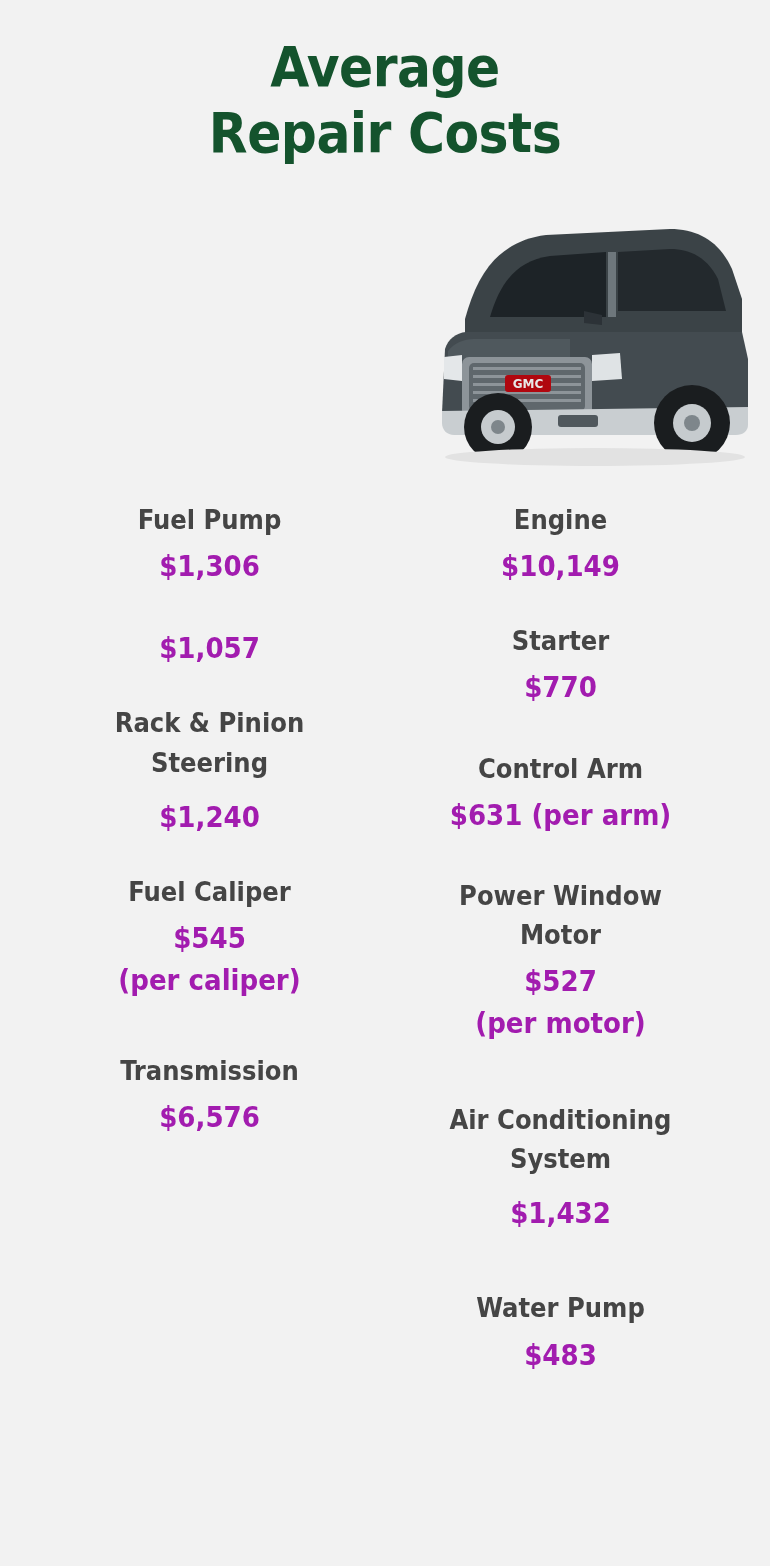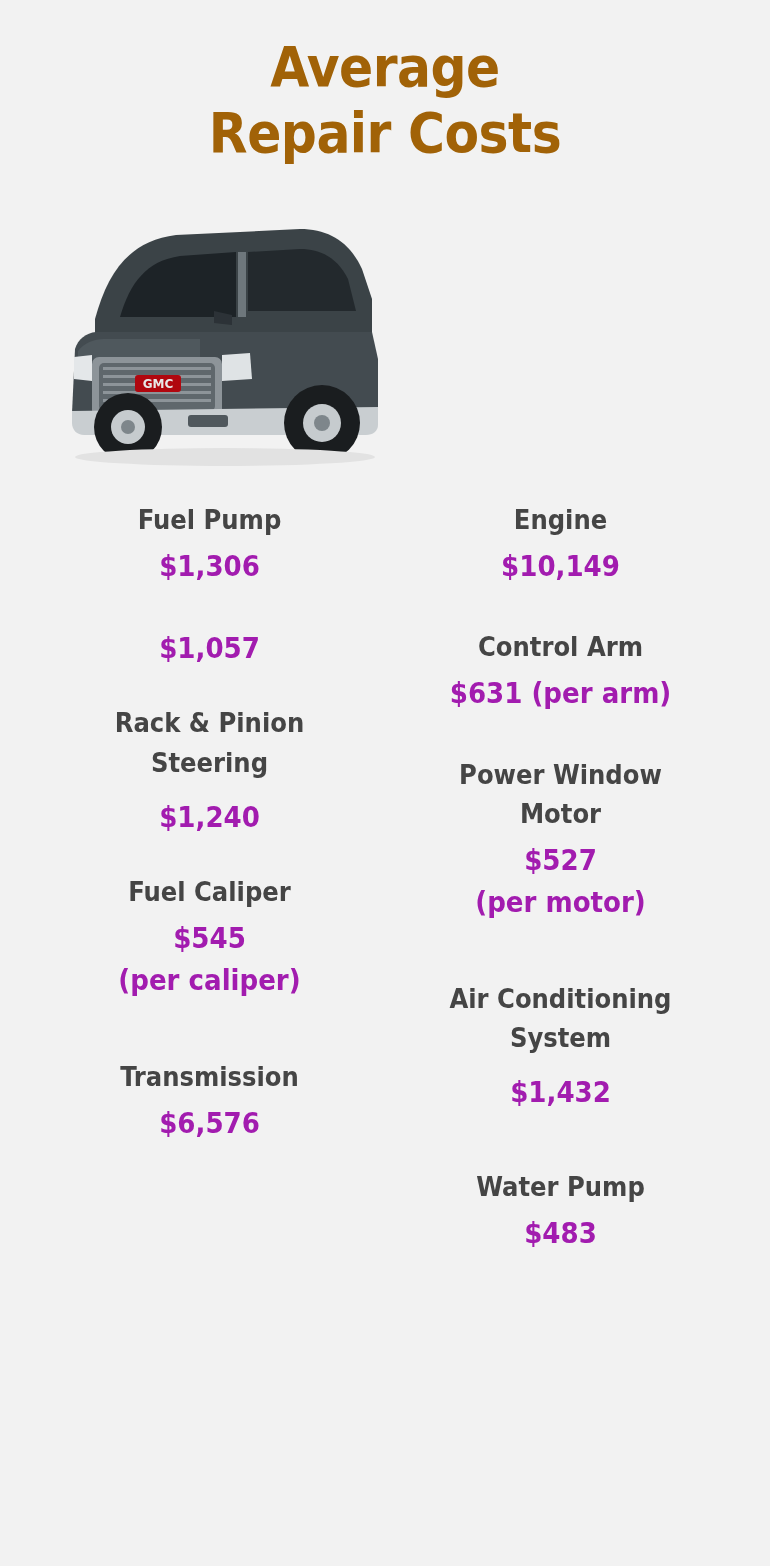--- a/index.html
+++ b/index.html
@@ -23,30 +23,30 @@
   .title-block {
     padding-top: 34px;
     text-align: center;
   }
   .title-line {
     font-family: "DejaVu Sans Condensed", "Liberation Sans Narrow", "Liberation Sans", sans-serif;
     font-weight: bold;
     font-size: 56px;
     line-height: 1.18;
     letter-spacing: -0.5px;
-    color: #a16207;
+    color: #14532d;
   }
 
   
   .vehicle-wrap {
     margin-top: 28px;
     height: 280px;
     display: flex;
     align-items: center;
-    justify-content: flex-start;
+    justify-content: flex-end;
   }
   .vehicle-svg { display: block; }
 
   
   .cost-grid {
     margin-top: 26px;
     display: grid;
     grid-template-columns: 1fr 1fr;
     column-gap: 16px;
     padding: 0 42px;
@@ -145,30 +145,34 @@
       <div class="cost-item">
         <div class="cost-label" style="white-space:pre-line">Rack &amp; Pinion
 Steering</div>
         <div class="cost-value" style="margin-top:14px">$1,240</div>
       </div>
       <div class="cost-item">
         <div class="cost-label">Fuel Caliper</div>
         <div class="cost-value">$545
 (per caliper)</div>
       </div>
-      <div class="cost-item" style="margin-top:22px">
+      <div class="cost-item" style="margin-top:16px">
         <div class="cost-label">Transmission</div>
         <div class="cost-value">$6,576</div>
       </div>
     </div>
 
     <div class="col">
       <div class="cost-item">
         <div class="cost-label">Engine</div>
         <div class="cost-value">$10,149</div>
+      </div>
+      <div class="cost-item">
+        <div class="cost-label">Starter</div>
+        <div class="cost-value">$770</div>
       </div>
       <div class="cost-item" style="margin-top:6px">
         <div class="cost-label">Control Arm</div>
         <div class="cost-value">$631 (per arm)</div>
       </div>
       <div class="cost-item" style="margin-top:6px">
         <div class="cost-label" style="white-space:pre-line">Power Window
 Motor</div>
         <div class="cost-value">$527
 (per motor)</div>

